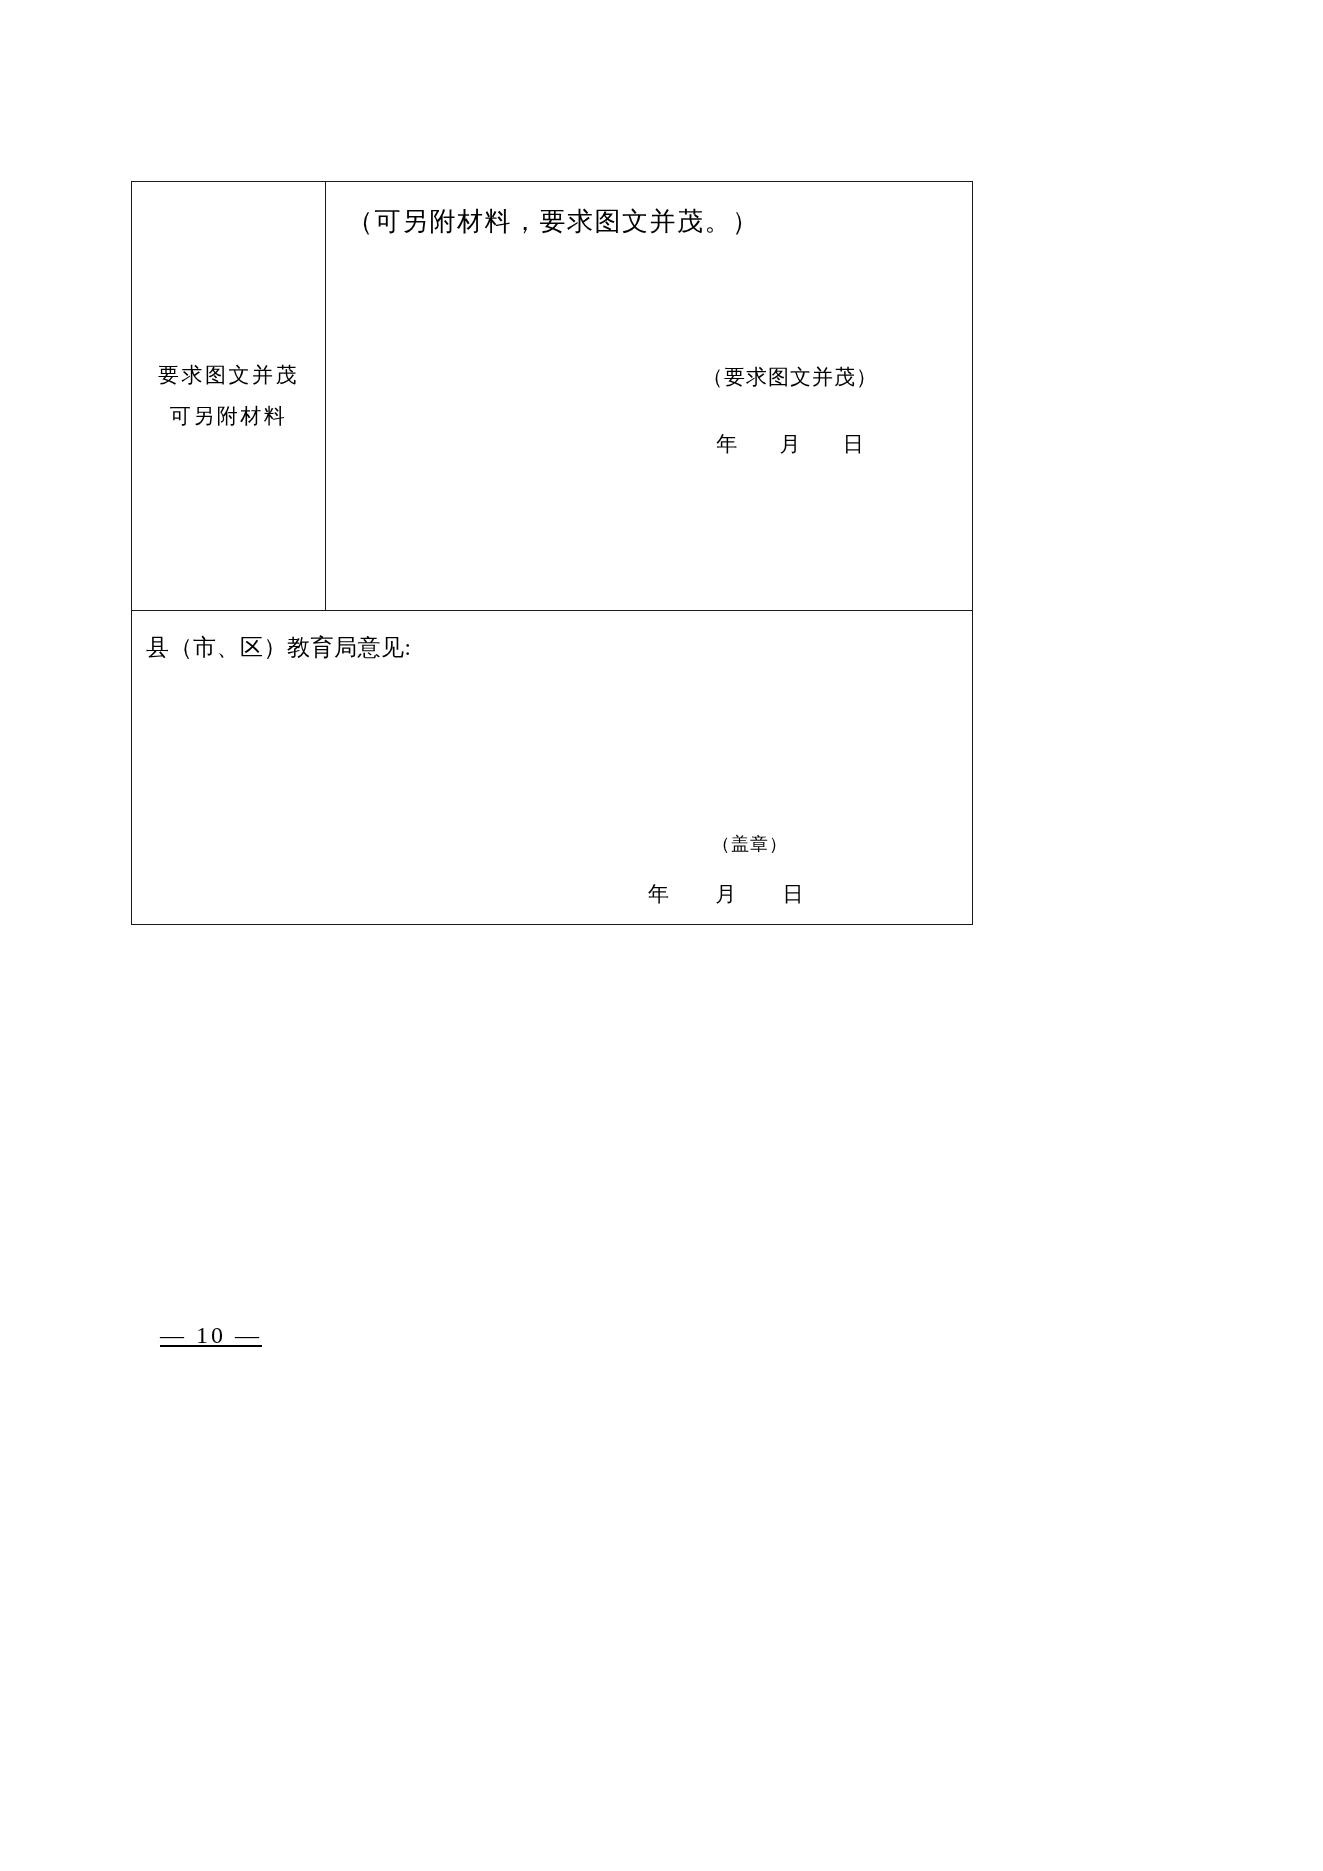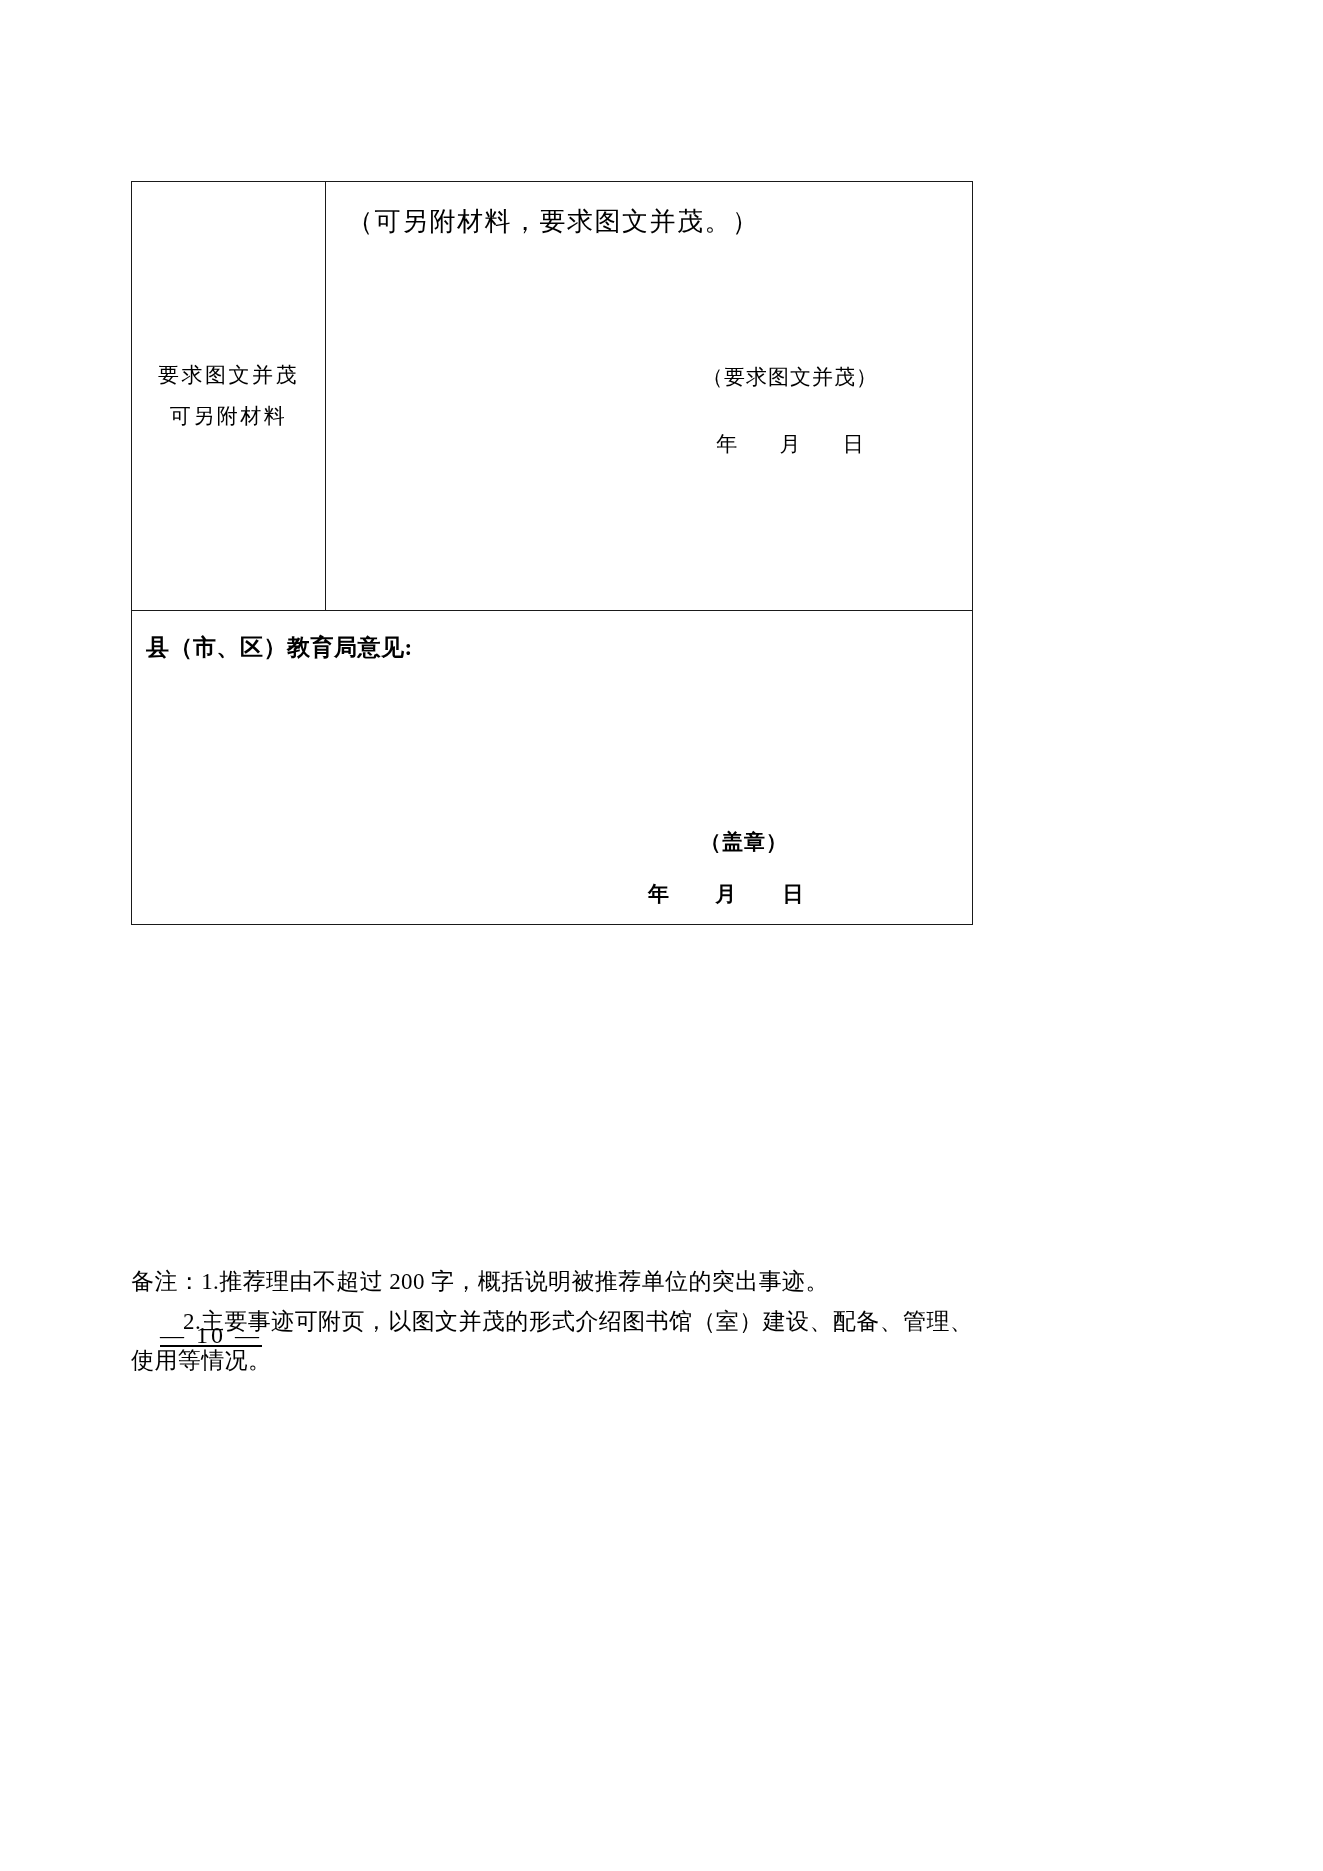--- a/index.html
+++ b/index.html
@@ -88,35 +88,34 @@
   }
   .date-line span { display: inline-block; }
   .date-y { width: 58px; text-align: center; }
   .date-m { width: 58px; text-align: center; }
   .date-d { width: 58px; text-align: center; }
 
   
   .opinion-cell {
     height: 313px;
     position: relative;
-    font-weight: bold;
   }
   .opinion-title {
     position: absolute;
     left: 14px;
     top: 21px;
     font-size: 23px;
     letter-spacing: 0.5px;
     white-space: nowrap;
   }
   .opinion-seal {
     position: absolute;
     right: 184px;
     bottom: 68px;
-    font-size: 21px;
+    font-size: 18px;
     letter-spacing: 1px;
     white-space: nowrap;
   }
   .opinion-date {
     position: absolute;
     right: 148px;
     bottom: 16px;
     font-size: 21px;
     white-space: nowrap;
   }
@@ -183,20 +182,16 @@
             <span>年</span>
             <span>月</span>
             <span>日</span>
           </div>
         </td>
       </tr>
 
     </tbody>
   </table>
 
-  <div class="notes">
-    <div class="note-line"><span>备注：</span><span>1.推荐理由不超过 200 字，概括说明被推荐单位的突出事迹。</span></div>
-    <div class="note-wrap note-indent">2.主要事迹可附页，以图文并茂的形式介绍图书馆（室）建设、配备、管理、使用等情况。</div>
-  </div>
 
   <div class="page-number">— 10 —</div>
 
 </div>
 
 </body></html>

